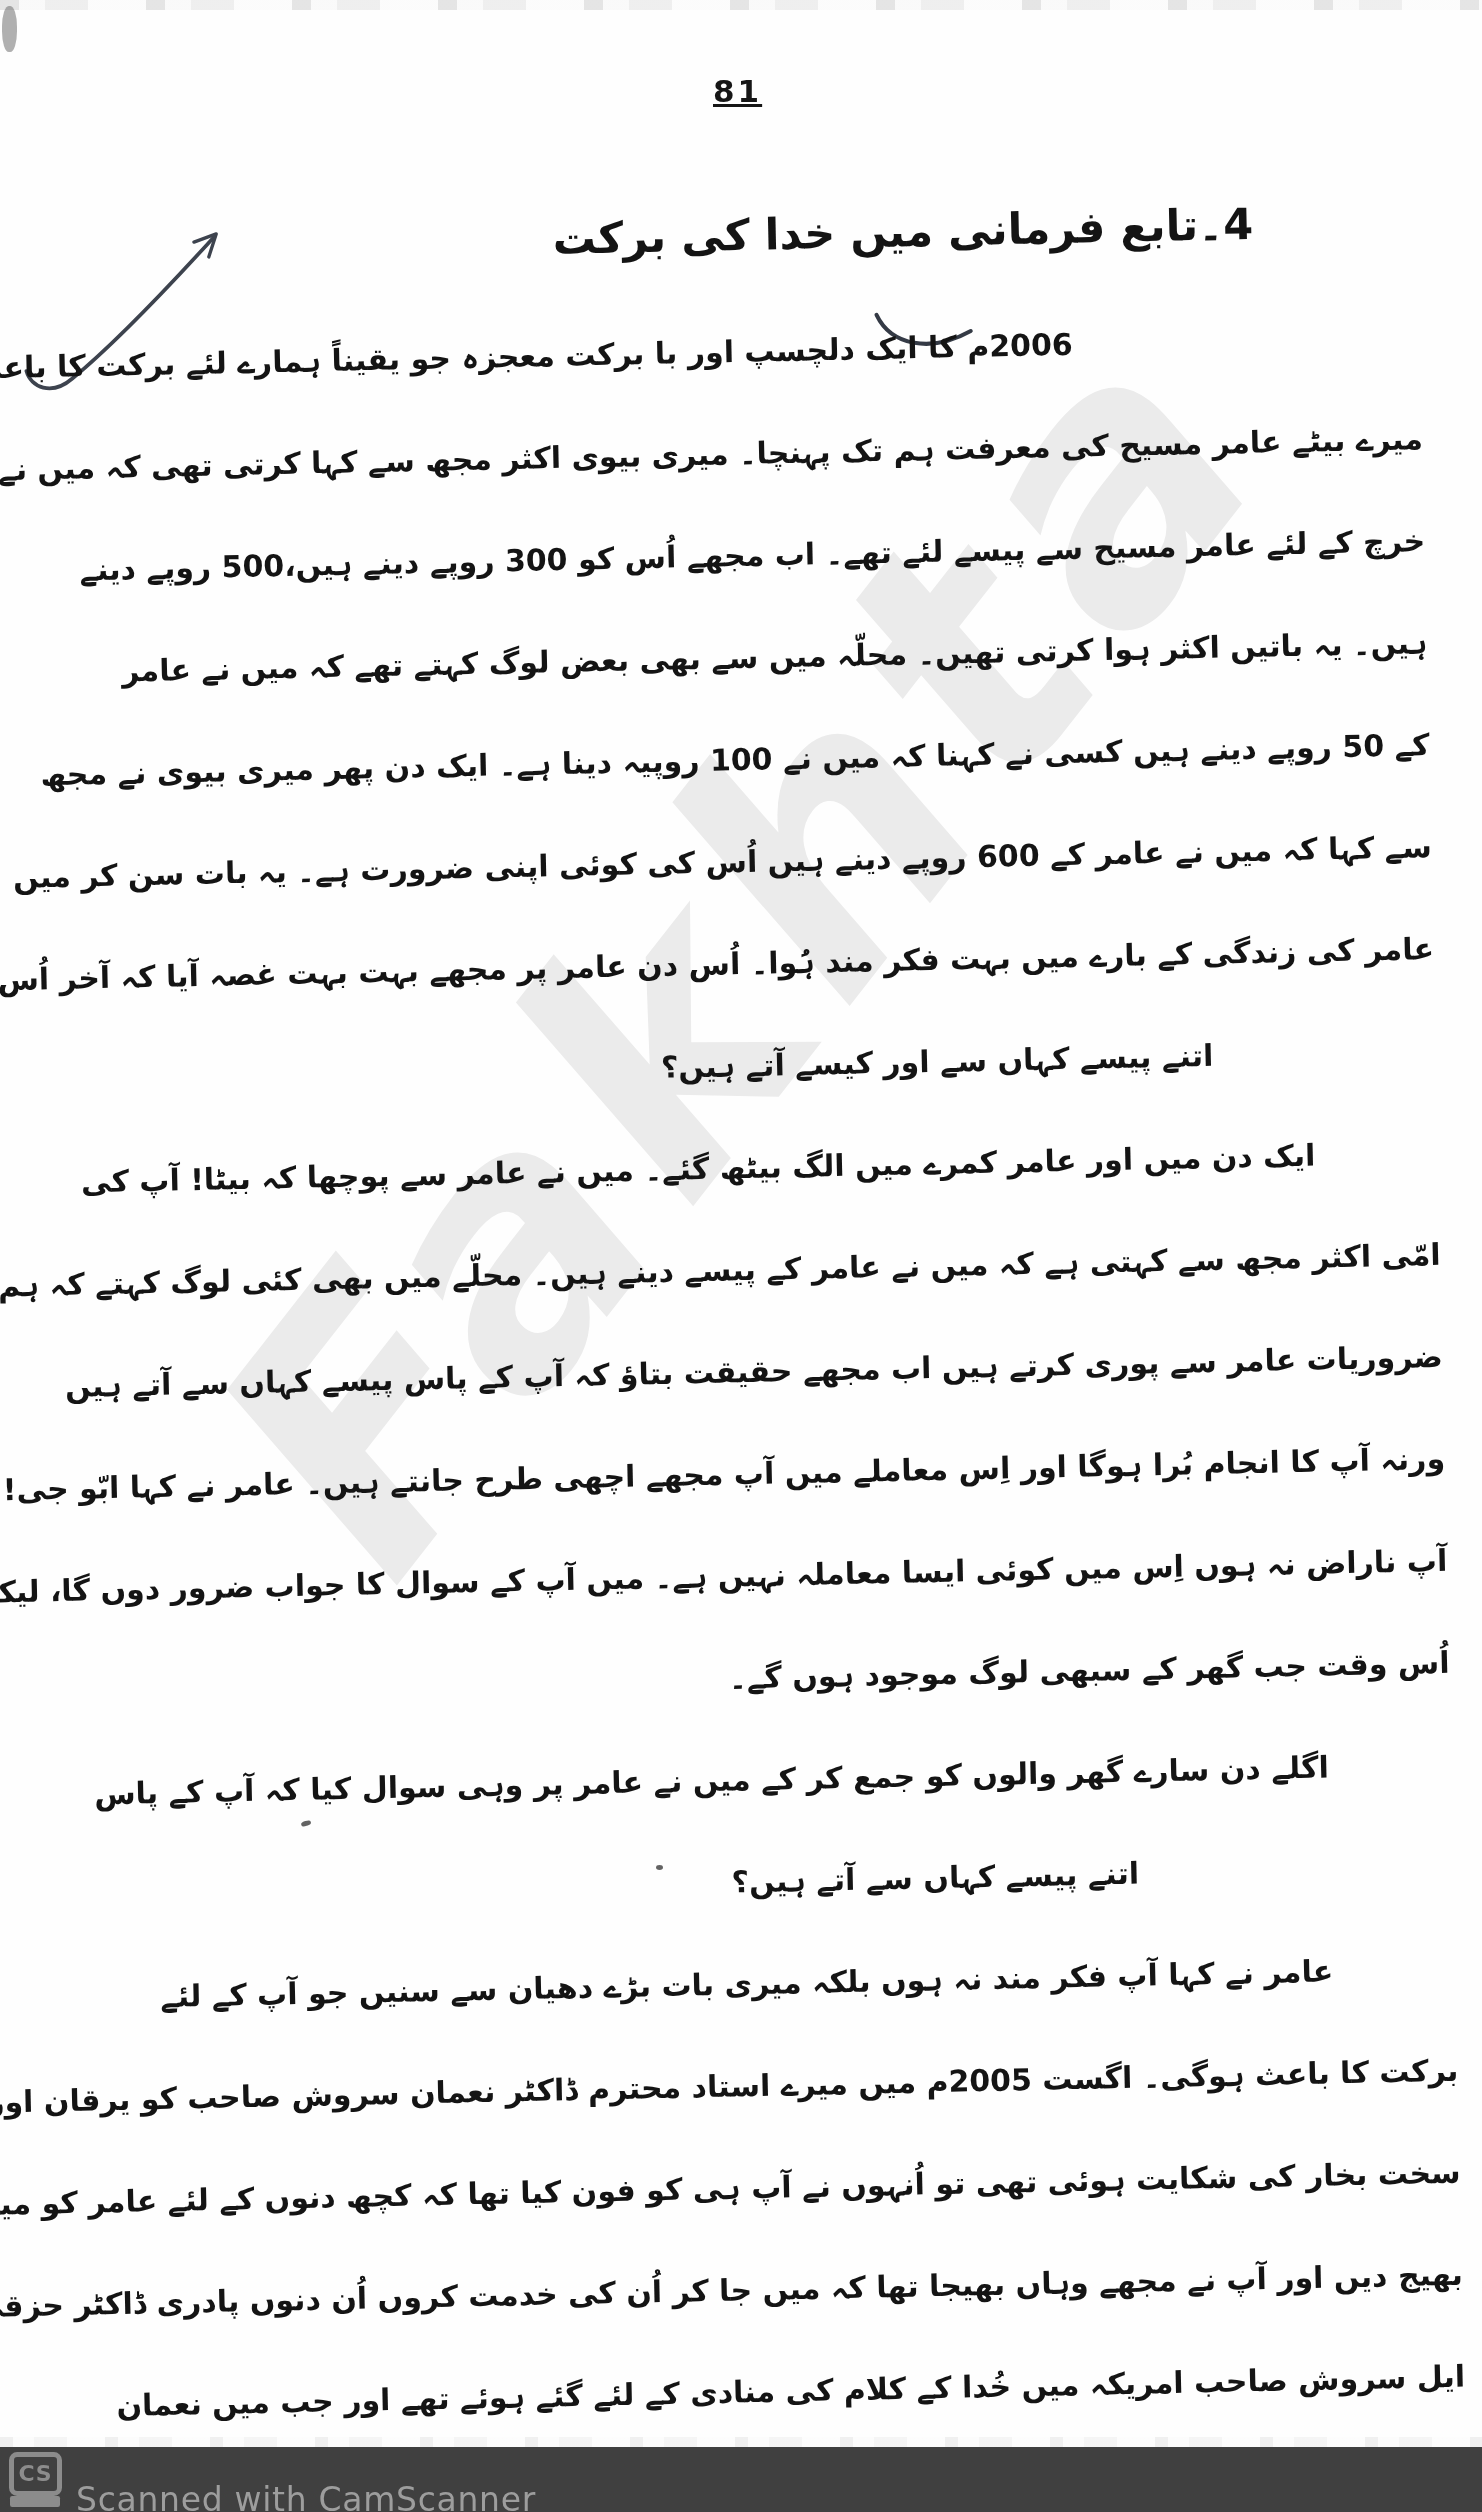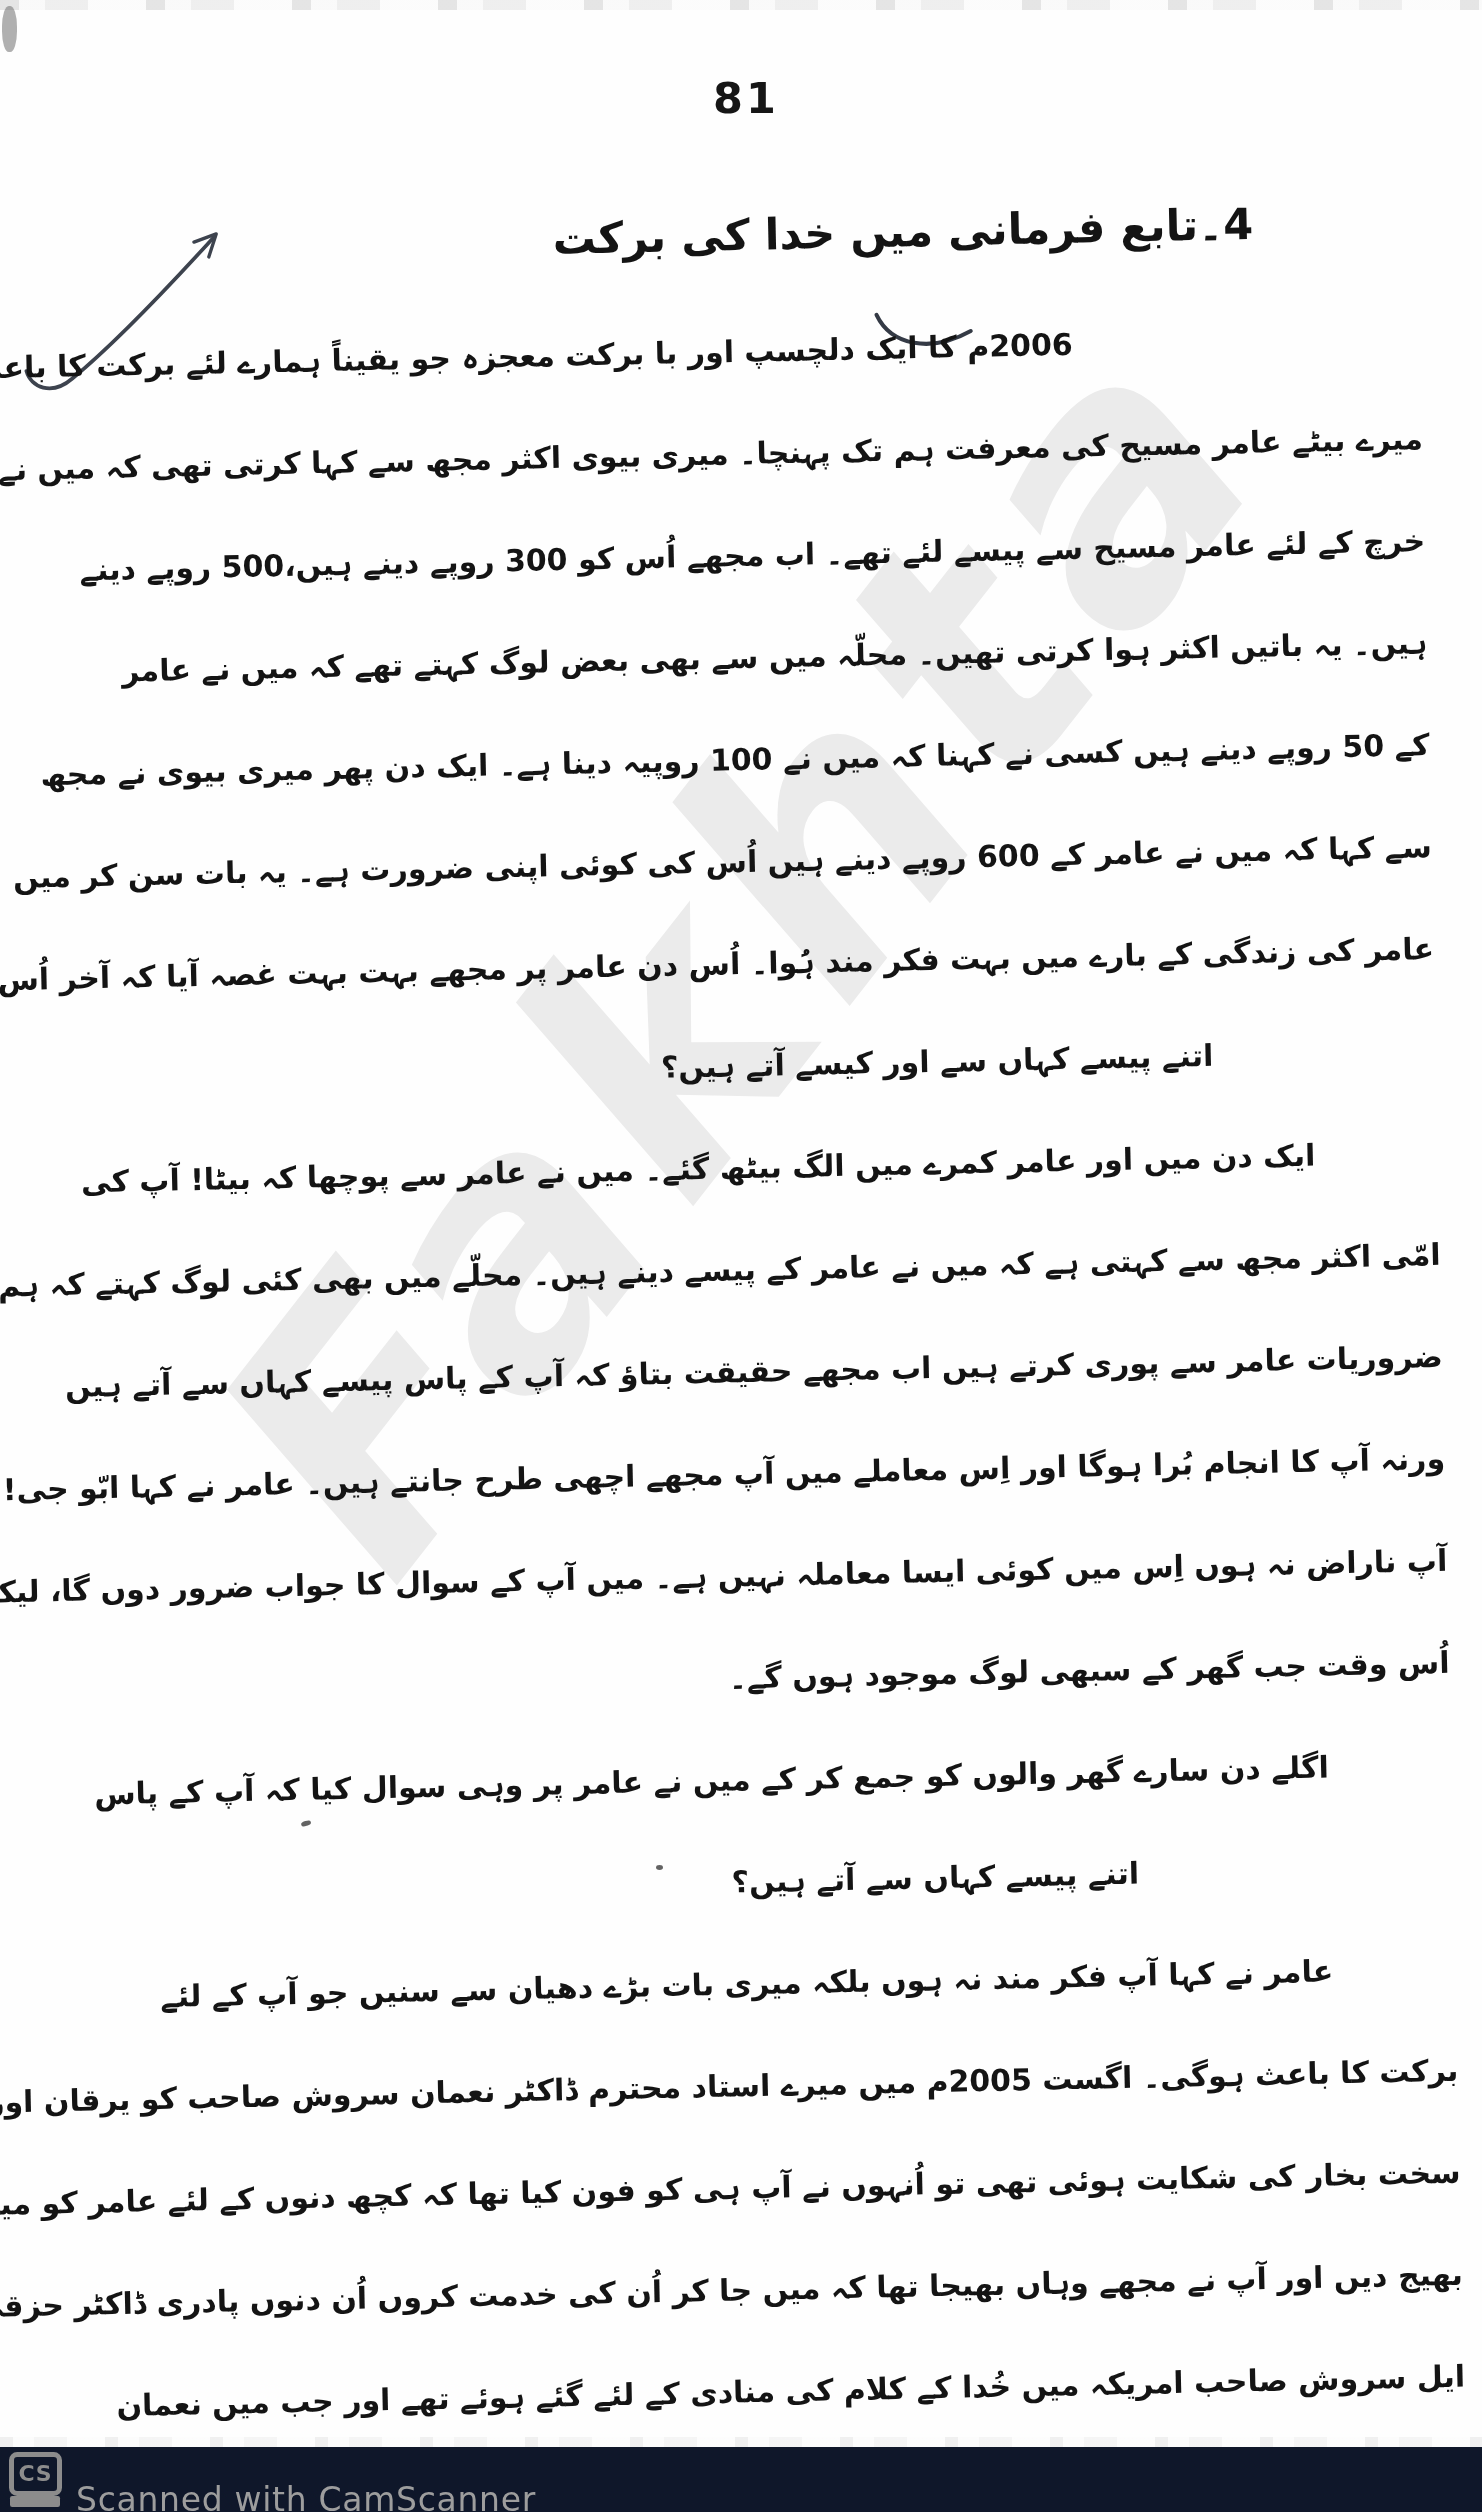--- a/index.html
+++ b/index.html
@@ -38,22 +38,23 @@
     position:absolute;left:-111px;top:743px;width:1708px;
     transform:rotate(-52deg);transform-origin:50% 50%;
     font-size:349px;font-weight:700;font-style:italic;
     letter-spacing:22px;color:#ebebeb;text-align:center;
     user-select:none;white-space:nowrap;
   }
 
   
   .page-number{
     position:absolute;left:713px;top:73px;
-    font-size:43px;font-weight:700;color:#161616;
+    font-size:31px;font-weight:700;color:#161616;
     letter-spacing:3px;
+    text-decoration:underline;
   }
 
   
   .content{
     position:absolute;left:56px;right:65px;top:180px;
     transform:rotate(-1.25deg);transform-origin:50% 0;
     direction:rtl;text-align:right;color:#141414;
   }
   .heading{
     font-size:43px;font-weight:700;line-height:111px;height:111px;
@@ -70,21 +71,21 @@
   .ind-q2{margin-right:315px;}
 
   
   .pen-long{position:absolute;left:19.3px;top:221px;width:215px;height:186px;}
   .pen-curve{position:absolute;left:870px;top:306px;width:108px;height:53px;}
   .pen-long svg,.pen-curve svg{display:block;width:100%;height:100%;}
 
   
   .footer{
     position:absolute;left:0;top:2447px;width:100%;height:65px;
-    background:#0f172a;
+    background:#404040;
   }
   .cs-box{
     position:absolute;left:9px;top:4.5px;width:43px;height:34px;
     border:5.2px solid #8c8c8c;border-radius:8.2px;
     display:flex;align-items:center;justify-content:center;
   }
   .cs-label{font-size:22px;font-weight:700;color:#8c8c8c;letter-spacing:0.7px;}
   .cs-base{
     position:absolute;left:10.4px;top:49px;width:50px;height:11px;
     background:#8c8c8c;border-radius:2.2px;

